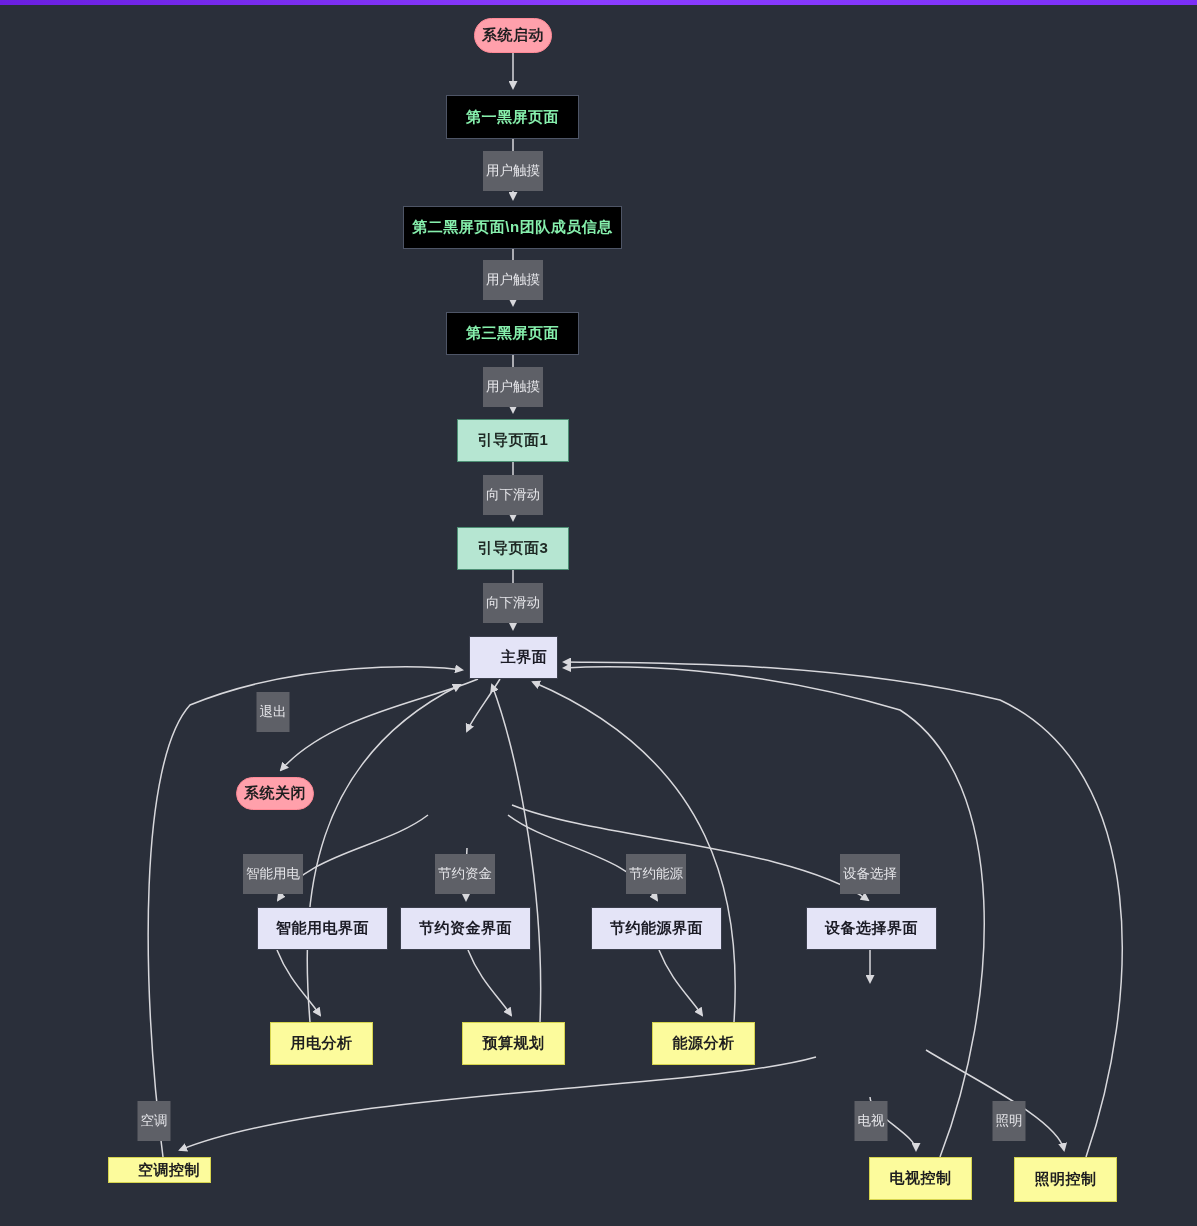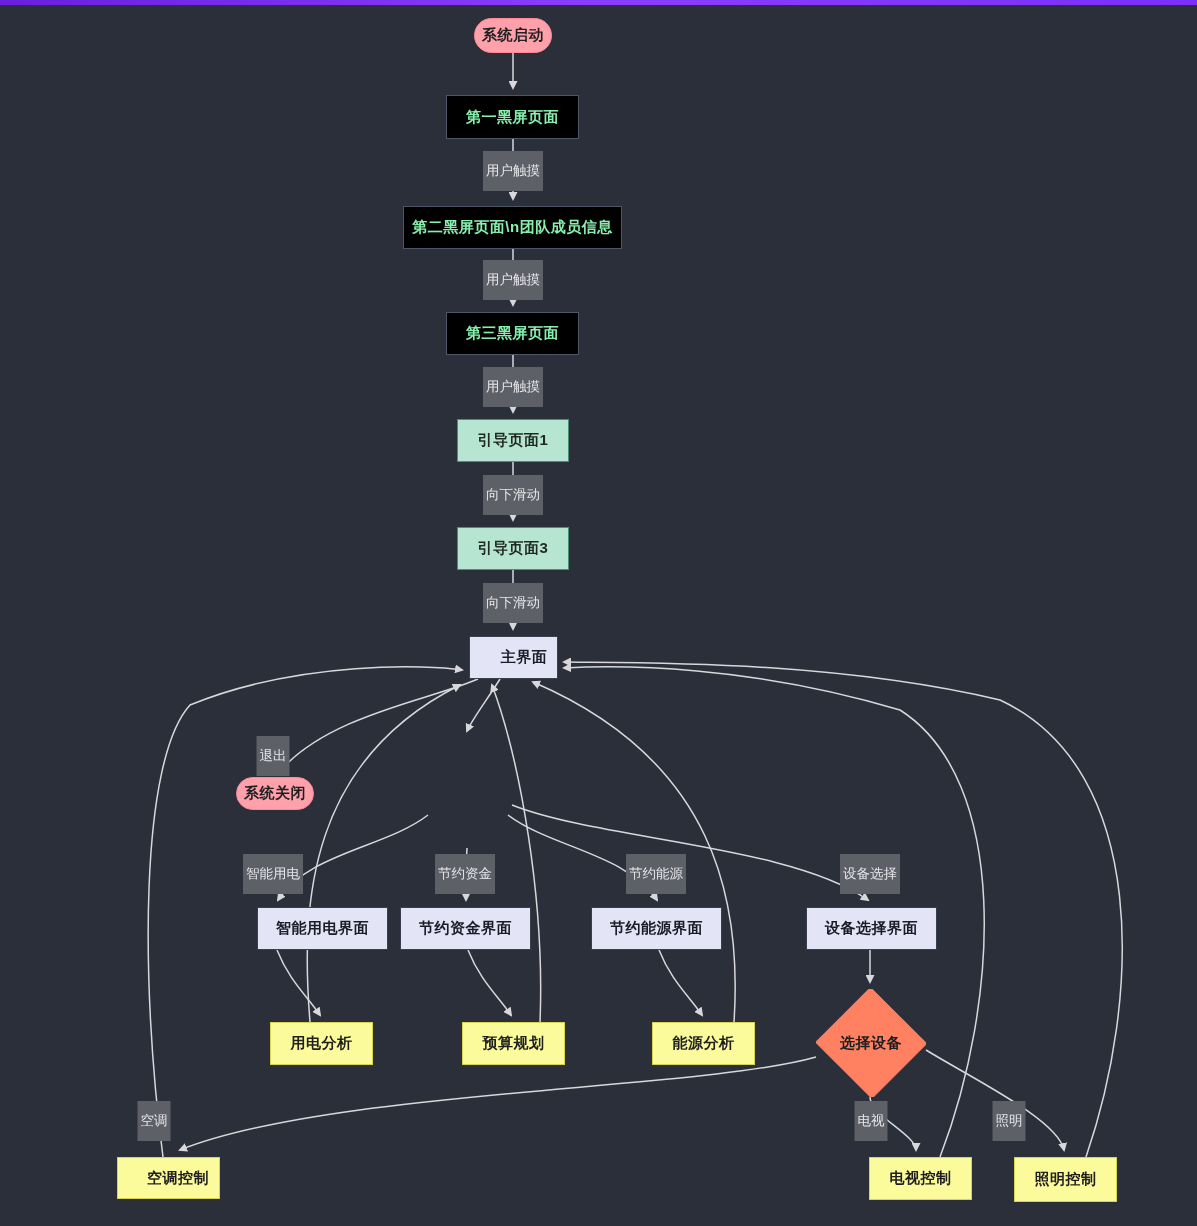--- a/index.html
+++ b/index.html
@@ -197,41 +197,37 @@
   <div class="node n-yellow" style="left:270px;  top:1022px; width:103px; height:43px;">
       <span>用电分析</span>
     </div>
   <div class="node n-yellow" style="left:462px;  top:1022px; width:103px; height:43px;">
       <span>预算规划</span>
     </div>
   <div class="node n-yellow" style="left:652px;  top:1022px; width:103px; height:43px;">
       <span>能源分析</span>
     </div>
 
-  <div class="node n-diamond" style="left:816px;  top:989px;  width:110px; height:108px;">
-    <span class="diamond-shape"></span>
-    <span class="diamond-label">选择设备</span>
-  </div>
-
-  <div class="node n-yellow" style="left:117px;  top:1157px; width:103px; height:42px;padding-left:19px;">
+
+  <div class="node n-yellow" style="left:108px;  top:1157px; width:103px; height:26px;padding-left:19px;">
       <span>空调控制</span>
     </div>
   <div class="node n-yellow" style="left:869px;  top:1157px; width:103px; height:43px;">
       <span>电视控制</span>
     </div>
   <div class="node n-yellow" style="left:1014px; top:1157px; width:103px; height:45px;">
       <span>照明控制</span>
     </div>
 
   <div class="edge-label" style="left:513px;  top:171px;">用户触摸</div>
   <div class="edge-label" style="left:513px;  top:280px;">用户触摸</div>
   <div class="edge-label" style="left:513px;  top:387px;">用户触摸</div>
   <div class="edge-label" style="left:513px;  top:495px;">向下滑动</div>
   <div class="edge-label" style="left:513px;  top:603px;">向下滑动</div>
-  <div class="edge-label" style="left:273px;  top:712px;margin-top:44px;">退出</div>
+  <div class="edge-label" style="left:273px;  top:712px;">退出</div>
   <div class="edge-label" style="left:273px;  top:874px;">智能用电</div>
   <div class="edge-label" style="left:465px;  top:874px;">节约资金</div>
   <div class="edge-label" style="left:656px;  top:874px;">节约能源</div>
   <div class="edge-label" style="left:870px;  top:874px;">设备选择</div>
   <div class="edge-label" style="left:154px;  top:1121px;">空调</div>
   <div class="edge-label" style="left:871px;  top:1121px;">电视</div>
   <div class="edge-label" style="left:1009px; top:1121px;">照明</div>
 
 </div>
 

